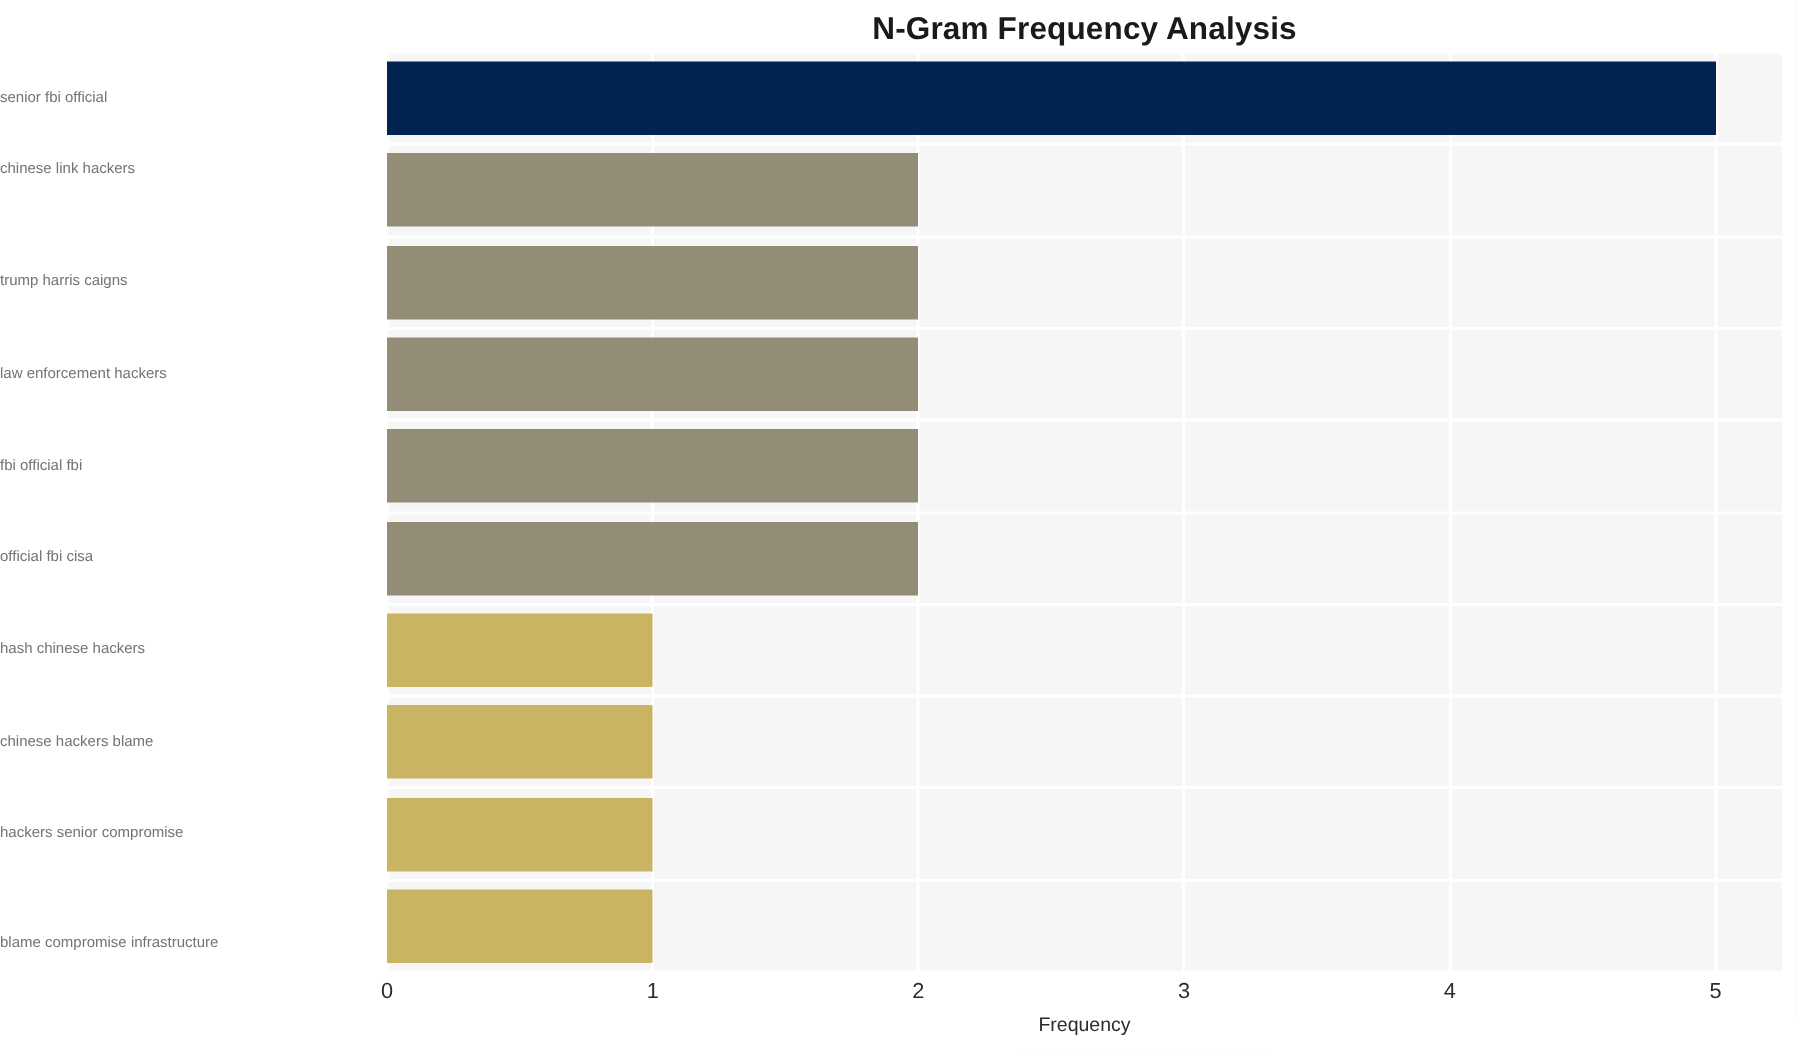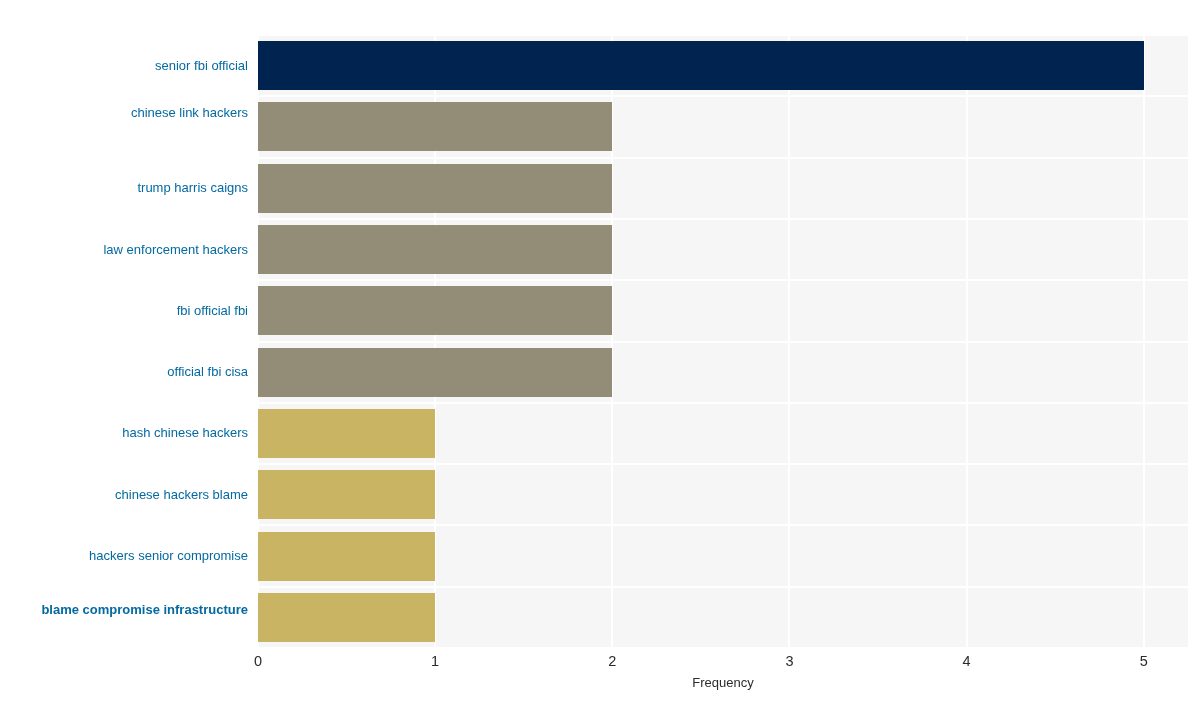--- a/index.html
+++ b/index.html
@@ -52,23 +52,23 @@
   
   .bar{
     position:absolute;
     left:0;
     height:49px;
   }
   .ytick-wrap{
     position:absolute;
     left:0;
     width:248px;
-    text-align:right;
-    font-size:13px;
-    color:#0369a1;
+    text-align:left;
+    font-size:10px;
+    color:#737373;
     line-height:18px;
     white-space:nowrap;
   }
   
   .xtick{
     position:absolute;
     top:652px;
     width:40px;
     margin-left:-20px;
     text-align:center;
@@ -85,20 +85,21 @@
     font-size:13px;
     color:#2b2b2b;
     line-height:18px;
   }
 </style>
 </head>
 <body>
 
 <div id="chart-root">
 
+  <div class="chart-title">N-Gram Frequency Analysis</div>
 
   <div class="plot-area" id="plot-area">
       <div class="gridline-v" style="left: -1px;"></div>
       <div class="gridline-v" style="left: 176.143px;"></div>
       <div class="gridline-v" style="left: 353.286px;"></div>
       <div class="gridline-v" style="left: 530.429px;"></div>
       <div class="gridline-v" style="left: 707.571px;"></div>
       <div class="gridline-v" style="left: 884.714px;"></div>
       <div class="gridline-h" style="top: -1px;"></div>
       <div class="gridline-h" style="top: 60.3px;"></div>
@@ -126,21 +127,21 @@
   <div id="y-axis">
       <div class="ytick-wrap" style="top: 56.65px;">senior fbi official</div>
       <div class="ytick-wrap" style="top: 104px;">chinese link hackers</div>
       <div class="ytick-wrap" style="top: 179.25px;">trump harris caigns</div>
       <div class="ytick-wrap" style="top: 240.55px;">law enforcement hackers</div>
       <div class="ytick-wrap" style="top: 301.85px;">fbi official fbi</div>
       <div class="ytick-wrap" style="top: 363.15px;">official fbi cisa</div>
       <div class="ytick-wrap" style="top: 424.45px;">hash chinese hackers</div>
       <div class="ytick-wrap" style="top: 485.75px;">chinese hackers blame</div>
       <div class="ytick-wrap" style="top: 547.05px;">hackers senior compromise</div>
-      <div class="ytick-wrap" style="top: 601px; font-weight: bold;">blame compromise infrastructure</div>
+      <div class="ytick-wrap" style="top: 620px;">blame compromise infrastructure</div>
     </div>
   <div id="x-axis">
       <div class="xtick" style="left: 258px;">0</div>
       <div class="xtick" style="left: 435.143px;">1</div>
       <div class="xtick" style="left: 612.286px;">2</div>
       <div class="xtick" style="left: 789.429px;">3</div>
       <div class="xtick" style="left: 966.571px;">4</div>
       <div class="xtick" style="left: 1143.71px;">5</div>
     </div>
 

